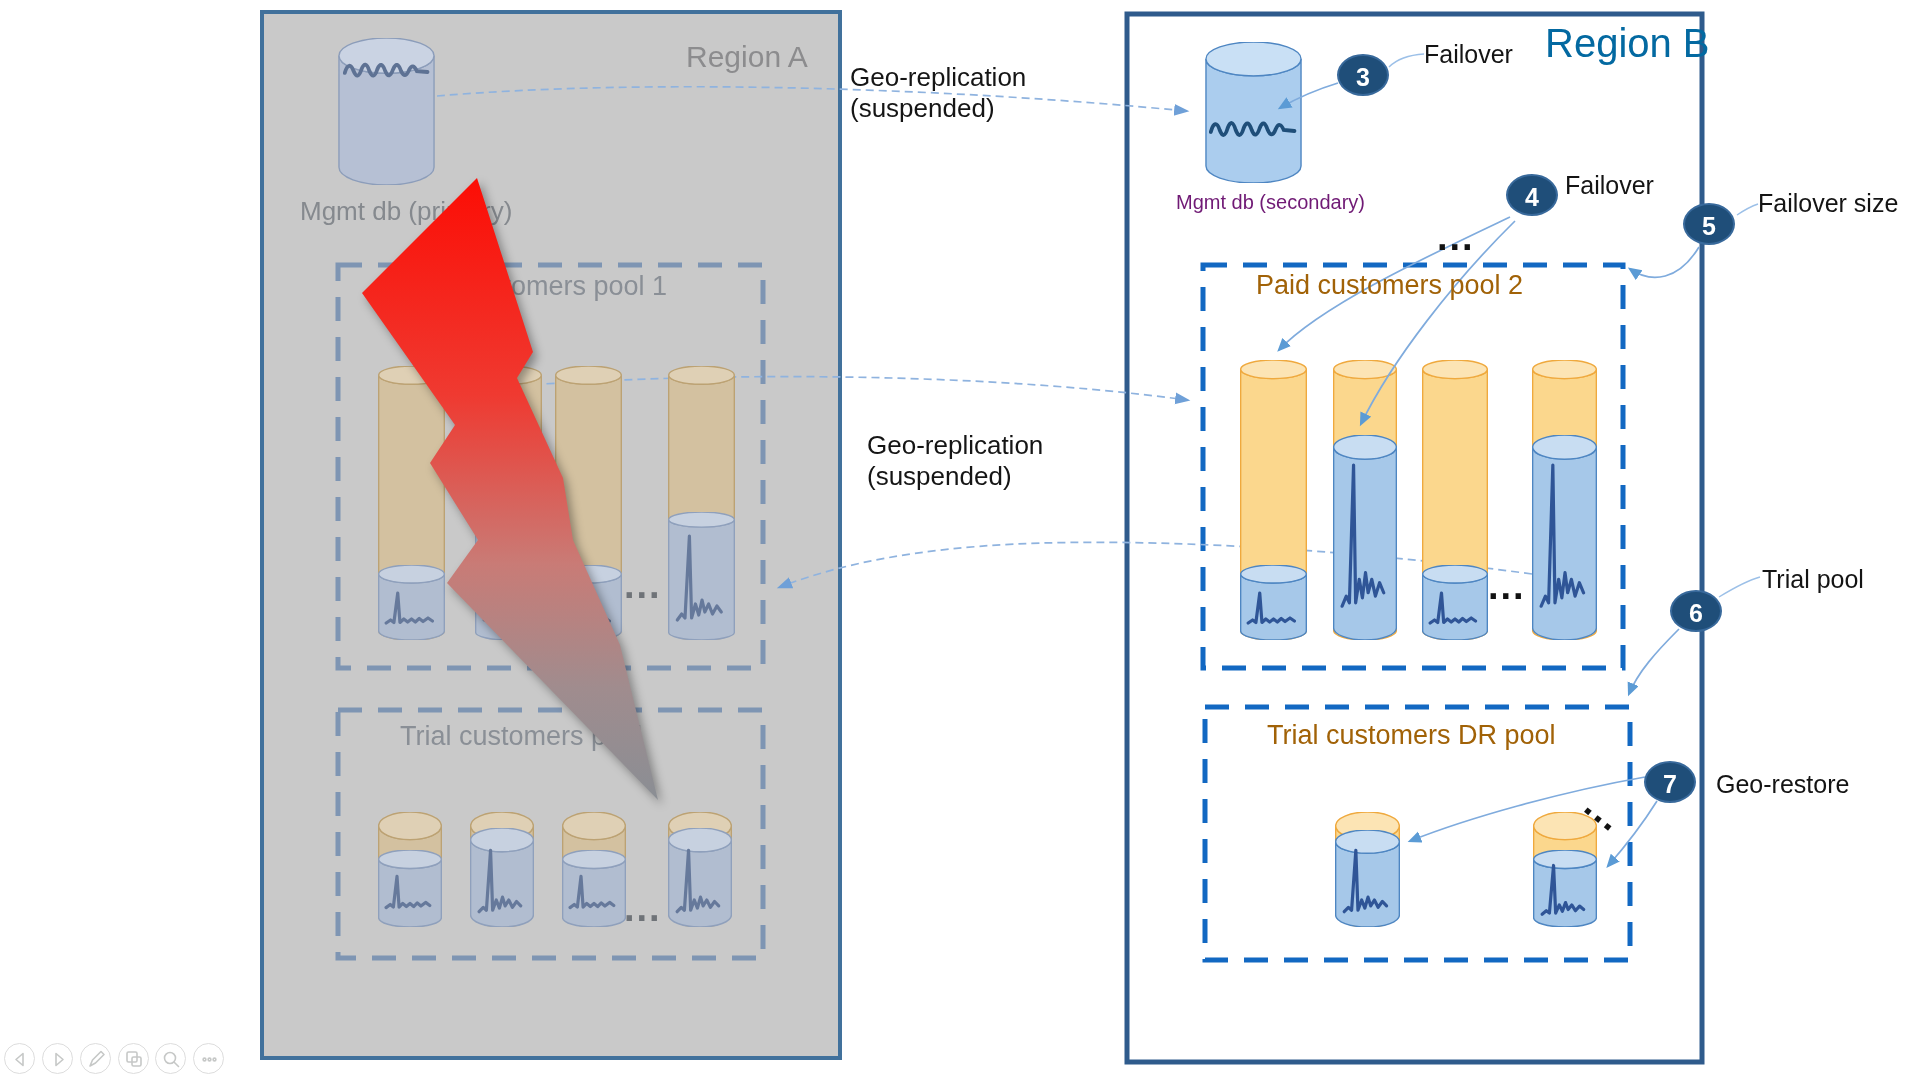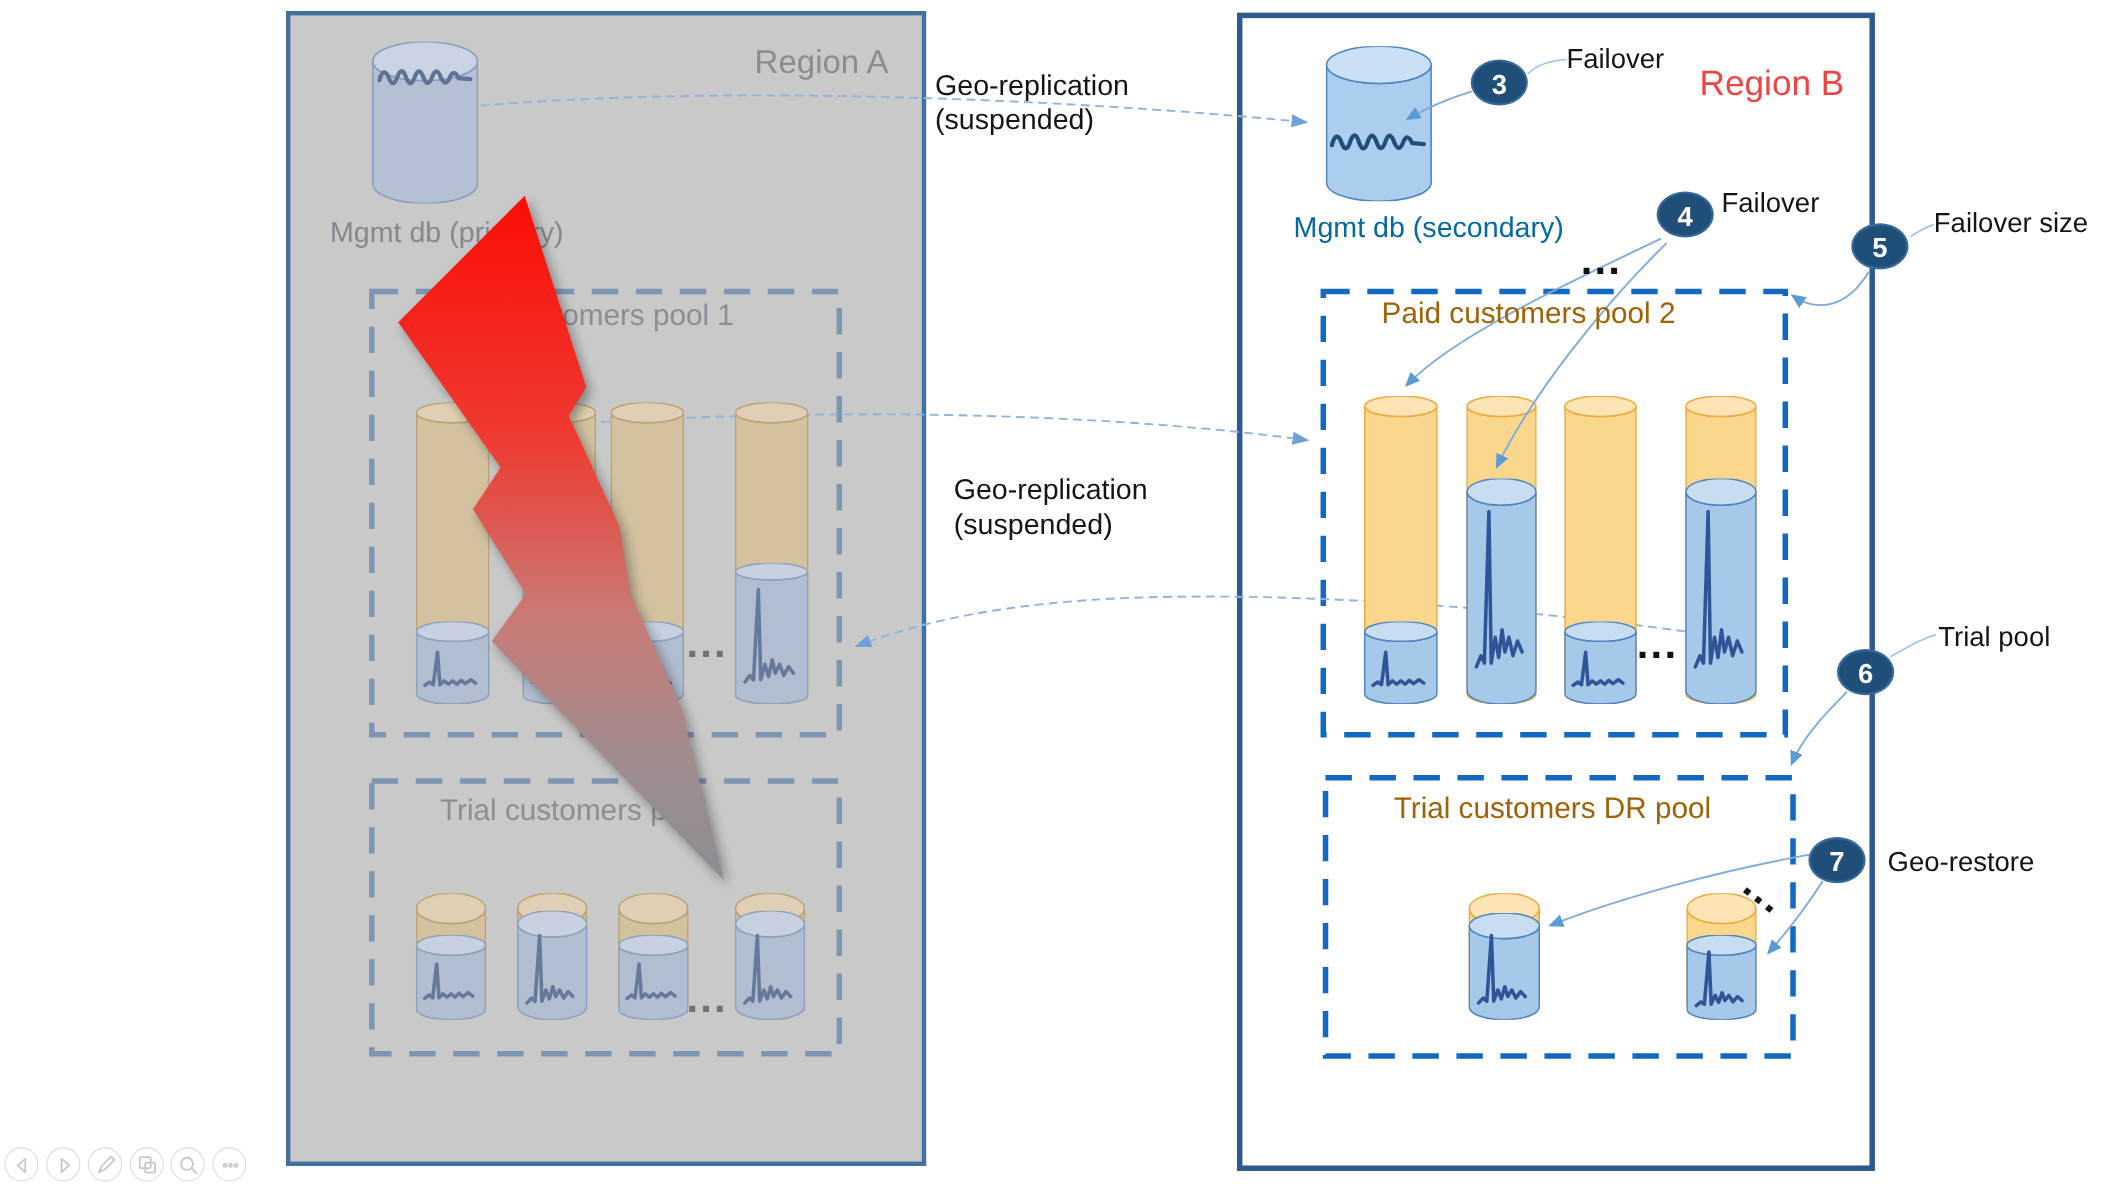--- a/index.html
+++ b/index.html
@@ -3,27 +3,27 @@
 <meta charset="utf-8">
 <style>
   html,body{margin:0;padding:0;background:#fff;}
   #stage{position:relative;width:1917px;height:1076px;background:#fff;overflow:hidden;
          font-family:"Liberation Sans", sans-serif;}
   .layer{position:absolute;left:0;top:0;width:1917px;height:1076px;pointer-events:none;}
   .abs{position:absolute;white-space:nowrap;}
   .ctr{text-align:left;}
   
   .ttl-a{font-size:30px;color:#8C8C8E;margin-top:12px;}
-  .ttl-b{font-size:32px;color:#ef4444;margin-top:36px;}
+  .ttl-b{font-size:40px;color:#0369a1;}
   .lbl{font-size:25px;color:#141414;}
   .lbl-g{font-size:26px;color:#151515;}
   .pool-t-a{font-size:27px;color:#8A8F96;}
   .pool-t-b{font-size:27px;color:#a16207;}
   .mgmt-a{font-size:26px;color:#85898E;}
-  .mgmt-b{font-size:26px;color:#0369a1;}
+  .mgmt-b{font-size:20px;color:#701a75;}
   .dots{font-weight:700;font-size:38px;line-height:0;letter-spacing:2px;color:#111;}
   .dots-a{color:#6F7378;}
   .dots-diag{transform:rotate(38deg);transform-origin:left center;}
   
   .stepc{position:absolute;width:52px;height:42px;border-radius:26px/21px;
          background:var(--step-circle,#1F4E79);border:2px solid #38699B;
          color:#fff;font-weight:700;font-size:25px;line-height:42px;text-align:center;
          box-sizing:border-box;z-index:6;}
   
   .cbody{fill:var(--b);stroke:var(--s);stroke-width:1.4;vector-effect:non-scaling-stroke;}

